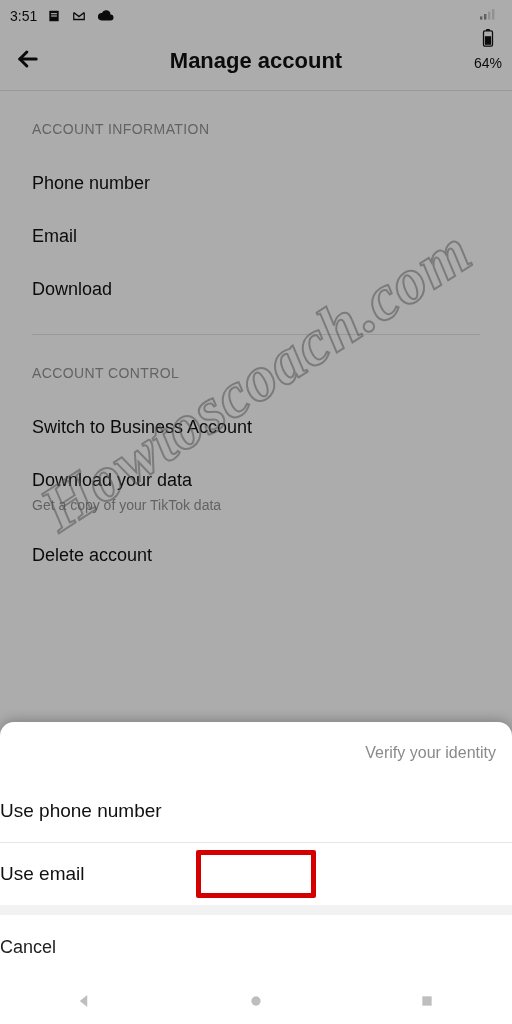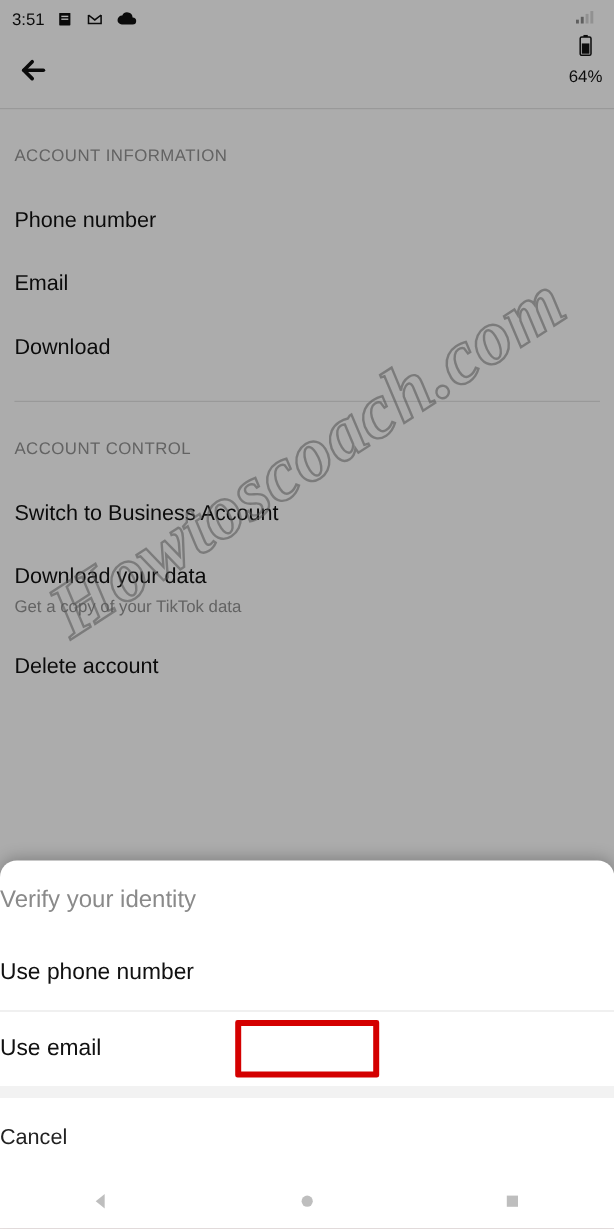--- a/index.html
+++ b/index.html
@@ -16,36 +16,36 @@
   .status-right { margin-left: auto; display: flex; align-items: center; gap: 8px; flex-direction: column; }
   .status-bar svg { display: block; }
 
   
   .header { height: 58px; display: flex; align-items: center; position: relative; }
   .back { position: absolute; left: 14px; top: 50%; transform: translateY(-50%); }
   .title { flex: 1; text-align: center; font-size: 22px; font-weight: 700; color: #111; }
   .hr0 { height: 1px; background: #dcdcdc; border: none; }
 
   
-  .section { padding: 0 12px; }
+  .section { padding: 0 32px; }
   .section-header { color: #8e8e8e; font-size: 14px; letter-spacing: .4px; padding-top: 30px; padding-bottom: 20px; }
   .row { padding: 16px 0; font-size: 18px; color: #111; }
   .row .sub { color: #8e8e8e; font-size: 14px; margin-top: 6px; display: block; }
   .divider { height: 1px; background: #dcdcdc; margin: 18px 0 0 0; }
 
   
   .watermark { position: absolute; left: 50%; top: 380px; transform: translate(-50%,-50%) rotate(-33deg);
                font-size: 64px; font-weight: 700; color: rgba(0,0,0,0);
                -webkit-text-stroke: 2px rgba(120,120,120,0.55); white-space: nowrap; pointer-events:none;
                font-family: Georgia, 'Times New Roman', serif; font-style: italic; letter-spacing: 1px; }
 
   
   .sheet { position: absolute; left: 0; right: 0; bottom: 0; background: #fff; border-top-left-radius: 14px; border-top-right-radius: 14px;
            box-shadow: 0 -2px 12px rgba(0,0,0,.25); }
-  .sheet-title { text-align: left; color: #8a8a8a; font-size: 20px; padding: 22px 0 18px; }
+  .sheet-title { text-align: right; color: #8a8a8a; font-size: 16px; padding: 22px 16px 18px; }
   .sheet-option { text-align: left; font-size: 19px; color: #111; padding: 20px 0; }
   .sheet-sep { height: 1px; background: #e6e6e6; }
   .sheet-gap { height: 10px; background: #f2f2f2; }
   .sheet-cancel { text-align: left; font-size: 18px; color: #222; padding: 22px 0 20px; }
   .highlighted { position: relative; }
   .highlight-box { position:absolute; left:50%; top:50%; transform:translate(-50%,-50%); width:120px; height:48px; border:5px solid #d40000; border-radius:2px; pointer-events:none; }
 
   
   .navbar { height: 46px; display: flex; align-items: center; justify-content: space-around; }
   .navbar .navbtn { width: 40px; height: 40px; display:flex; align-items:center; justify-content:center; opacity:.25; }
@@ -111,20 +111,21 @@
       </div>
     </div>
 
     <div class="header">
       <span class="back">
         <svg width="28" height="28" viewBox="0 0 24 24" fill="none" stroke="#111" stroke-width="2.6" stroke-linecap="round" stroke-linejoin="round">
             <path d="M19 12H5"></path>
             <path d="M11 18l-6-6 6-6"></path>
           </svg>
       </span>
+      <div class="title">Manage account</div>
     </div>
     <hr class="hr0">
 
     <div class="section">
       <div class="section-header">ACCOUNT INFORMATION</div>
       <div class="row">Phone number</div>
       <div class="row">Email</div>
       <div class="row">Download</div>
       <div class="divider"></div>
 

